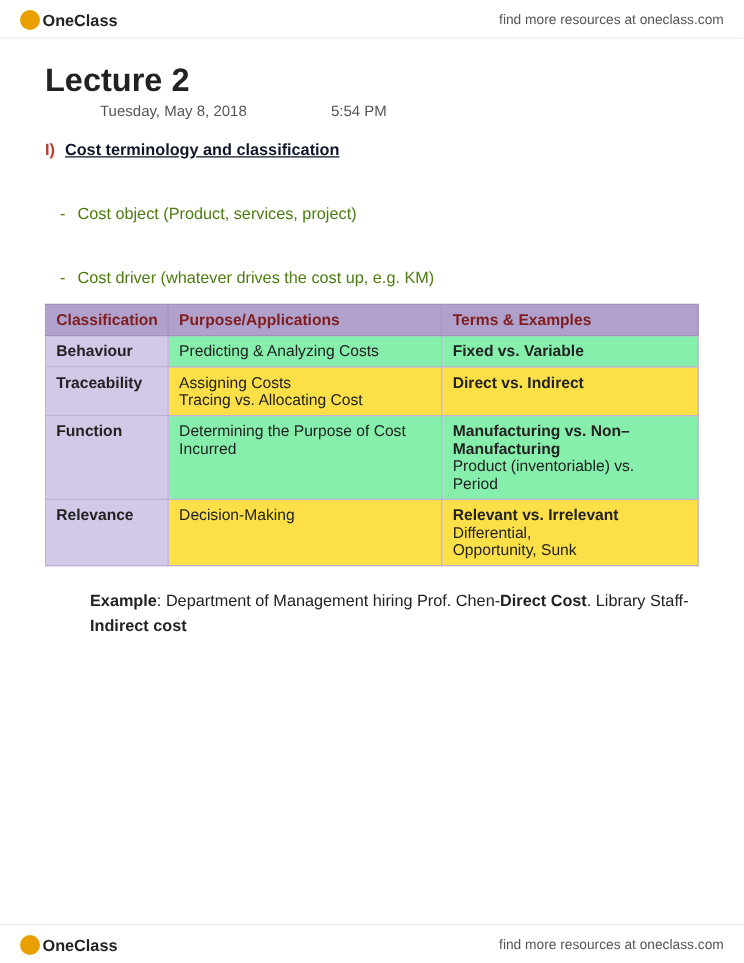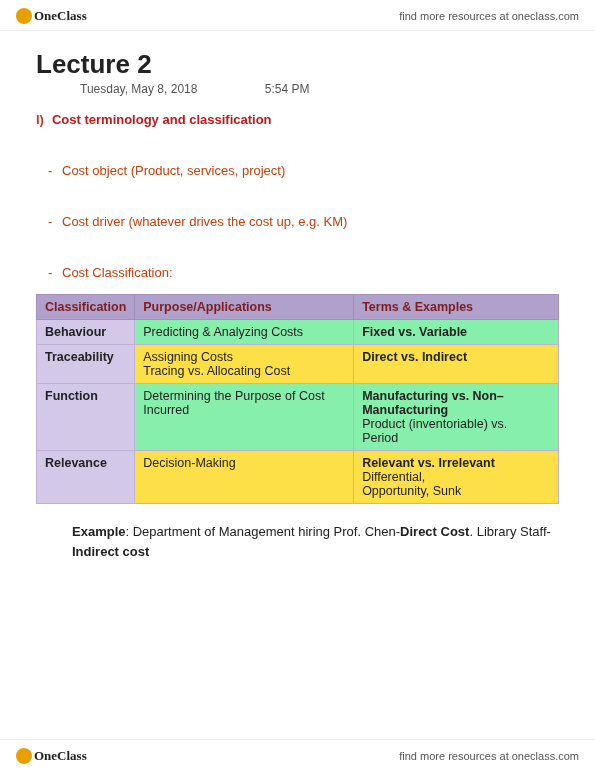--- a/index.html
+++ b/index.html
@@ -18,21 +18,20 @@
       display: flex;
       justify-content: space-between;
       align-items: center;
       padding: 8px 16px 6px 16px;
       border-bottom: 1px solid #eee;
     }
     .header-logo {
       display: flex;
       align-items: center;
       gap: 2px;
-      font-family: Liberation Serif, serif;
     }
     .logo-circle {
       width: 16px; height: 16px;
       background: #e8a000;
       border-radius: 50%;
       display: inline-block;
     }
     .logo-text {
       font-size: 13px;
       font-weight: bold;
@@ -72,32 +71,33 @@
       gap: 8px;
     }
     .section-num {
       font-weight: bold;
       color: #c0392b;
       font-size: 13px;
     }
     .section-title-text {
       font-size: 13px;
       font-weight: bold;
-      color: #b91c1c;
+      color: #0f172a;
+      text-decoration: underline;
     }
 
     
     .bullet-list {
       list-style: none;
       margin-left: 12px;
       margin-bottom: 14px;
     }
     .bullet-list li {
       font-size: 13px;
-      color: #c2410c;
+      color: #4d7c0f;
       margin-bottom: 3px;
       padding-left: 14px;
       position: relative;
       margin-top: 36px;
     }
     .bullet-list li::before {
       content: '-';
       position: absolute;
       left: 0;
     }
@@ -188,21 +188,20 @@
   </div>
 
   <div class="section-heading">
     <span class="section-num">I)</span>
     <span class="section-title-text">Cost terminology and classification</span>
   </div>
 
   <ul class="bullet-list">
     <li>Cost object (Product, services, project)</li>
     <li>Cost driver (whatever drives the cost up, e.g. KM)</li>
-    <li>Cost Classification:</li>
   </ul>
 
   <table class="cost-table">
     <thead>
       <tr>
         <th>Classification</th>
         <th>Purpose/Applications</th>
         <th>Terms &amp; Examples</th>
       </tr>
     </thead>

